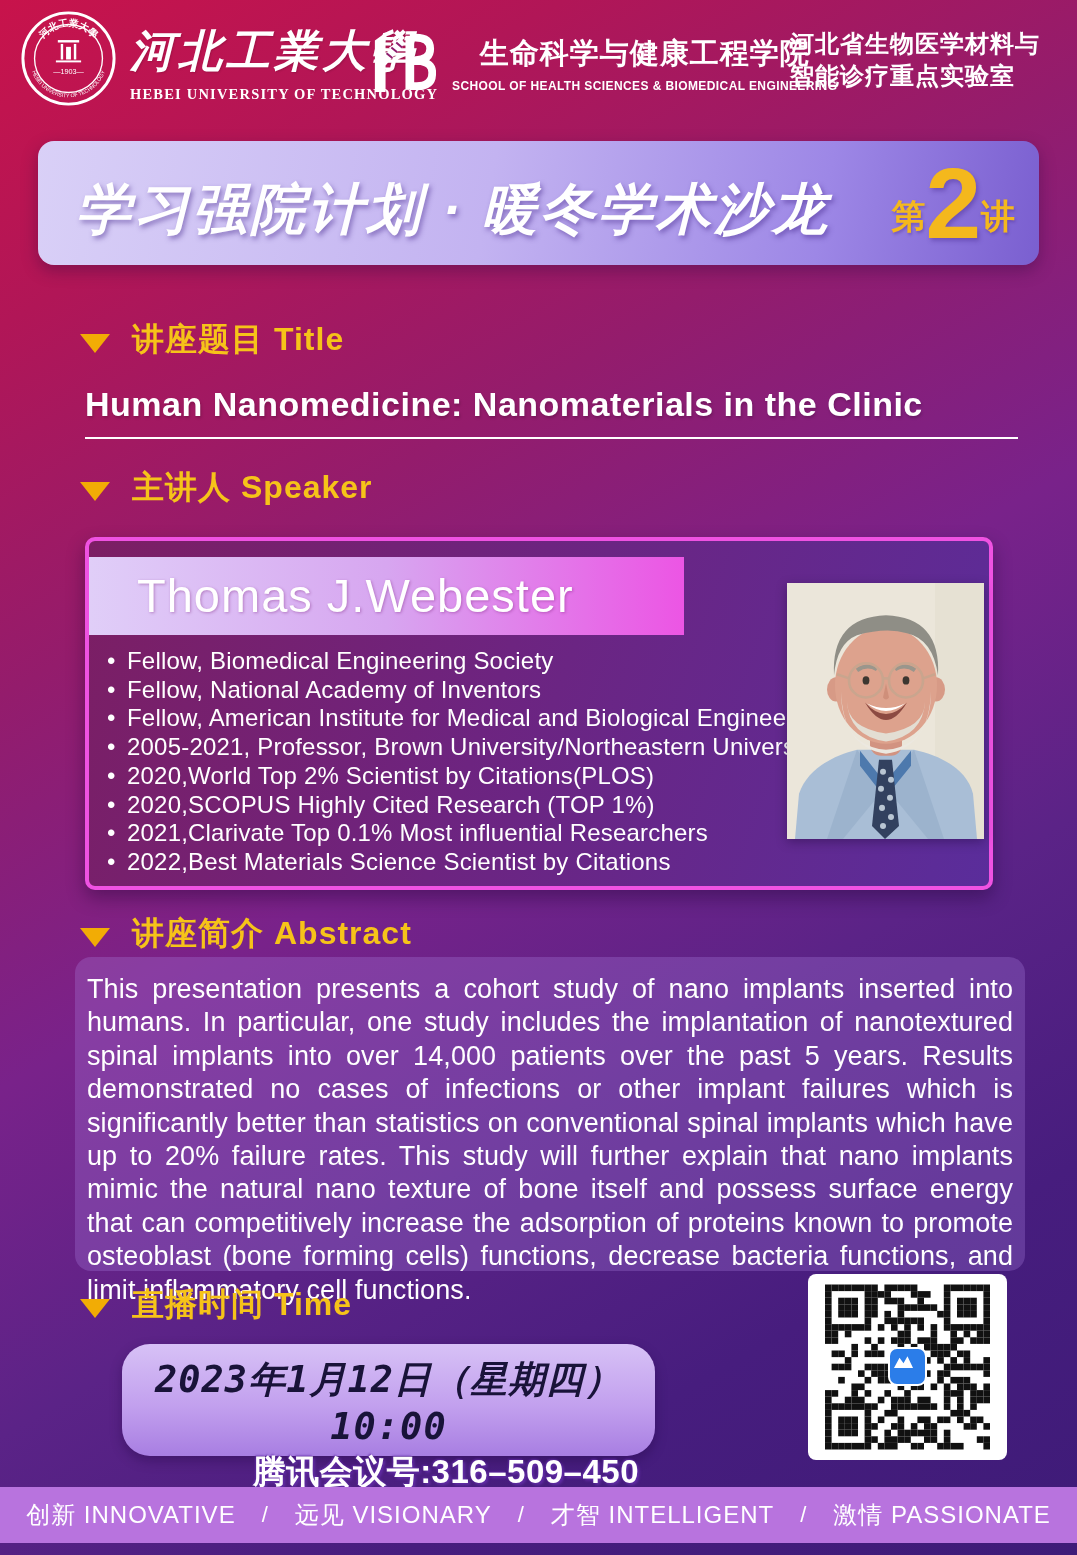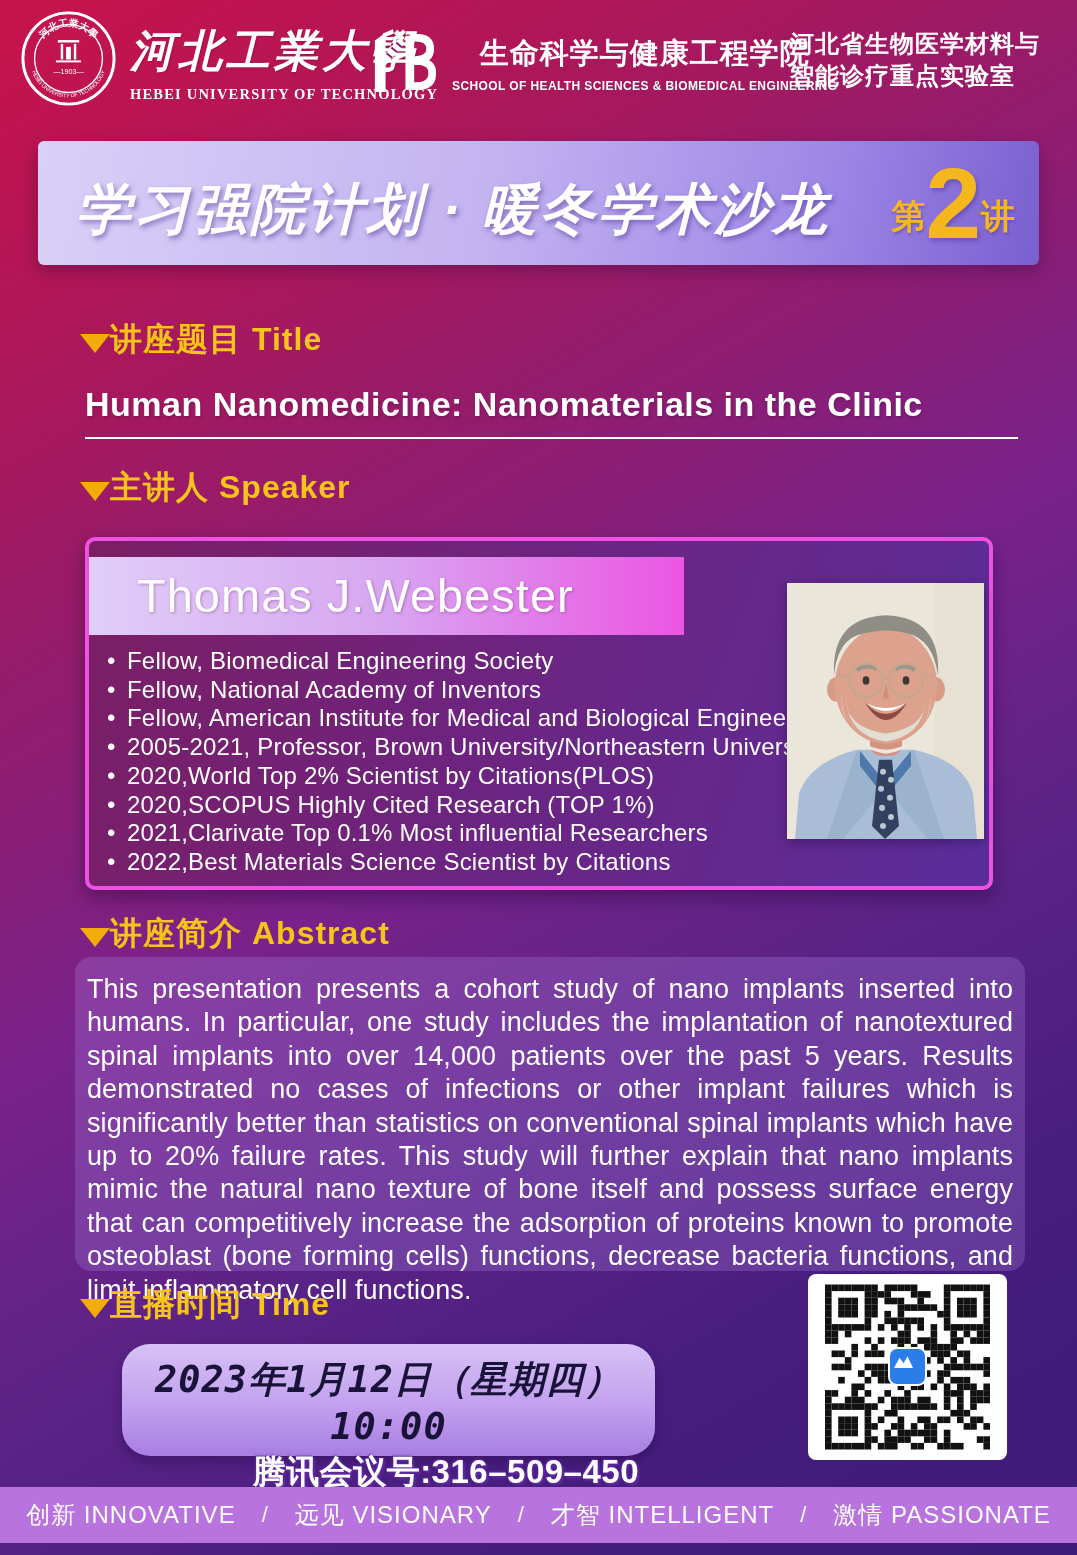--- a/index.html
+++ b/index.html
@@ -14,34 +14,34 @@
   .hdr-univ { position:absolute; left:130px; top:22px; color:#fff; }
   .hdr-univ .zh { font-size:44px; font-weight:bold; font-style:italic; letter-spacing:4px; text-shadow:1px 1px 2px rgba(0,0,0,.15); }
   .hdr-univ .en { font-family:'Liberation Serif','DejaVu Serif',serif; font-size:14.5px; font-weight:bold; letter-spacing:1.2px; margin-top:5px; }
   .hdr-school { position:absolute; left:372px; top:28px; display:flex; gap:16px; color:#fff;text-align:center; }
   .hdr-school .logo { width:64px; height:66px; }
   .hdr-school .zh { font-size:29px; font-weight:bold; letter-spacing:1px; margin-top:6px; }
   .hdr-school .en { font-size:12px; font-weight:bold; letter-spacing:.4px; margin-top:5px; }
   .hdr-lab { position:absolute; left:790px; top:28px; color:#fff; font-size:24px; font-weight:bold; line-height:32px; letter-spacing:1px; }
   
   .banner {
-    position:absolute; left:38px; top:141px; width:1001px; height:124px; border-radius:6px;
+    position:absolute; left:38px; top:141px; width:1001px; height:124px; border-radius:16px;
     background:linear-gradient(100deg,#d9d0f7 0%,#c3b3f1 45%,#9d87e6 78%,#7a5fd0 100%);
     box-shadow:0 6px 16px rgba(40,10,60,.35);
   }
   .banner-title {
     position:absolute; left:38px; top:32px; color:#fff; font-size:55px; font-weight:800; letter-spacing:3px;
     font-style:italic; text-shadow:2px 3px 5px rgba(70,40,140,.5); white-space:nowrap;
   }
   .banner-issue { position:absolute; right:24px; top:0; height:124px; display:flex; align-items:center; color:#f4b81d; }
   .banner-issue .pre,.banner-issue .suf { font-size:34px; font-weight:bold; margin-top:28px; text-shadow:1px 2px 3px rgba(70,40,140,.4); }
   .banner-issue .num { font-size:100px; font-weight:800; line-height:1; text-shadow:2px 3px 4px rgba(70,40,140,.4); }
   .banner-sub { position:absolute; right:42px; top:276px; color:#c9b7e3; font-size:29px; letter-spacing:.5px; }
   
-  .sec-head { position:absolute; display:flex; align-items:center; }
+  .sec-head { position:absolute; display:flex; align-items:center; gap:22px; }
   .sec-tri { width:0; height:0; border-left:15px solid transparent; border-right:15px solid transparent; border-top:19px solid #f2ac05; margin-top:6px; }
   .sec-label { color:#f6c319; font-size:32px; font-weight:bold; letter-spacing:1px; }
   .sec-label .en { font-weight:600; margin-left:10px; }
   
   .lecture-title { position:absolute; left:85px; top:385px; width:935px; color:#fff; font-size:34px; font-weight:bold; letter-spacing:.5px; text-shadow:1px 2px 3px rgba(0,0,0,.2); }
   .title-rule { position:absolute; left:85px; top:437px; width:933px; height:2px; background:#fff; }
   
   .spk-card {
     position:absolute; left:85px; top:537px; width:908px; height:353px; border:4px solid #ef52e2; border-radius:10px;
     background:linear-gradient(110deg,#7c1e63 0%,#6d2480 45%,#5a2d9b 100%);

